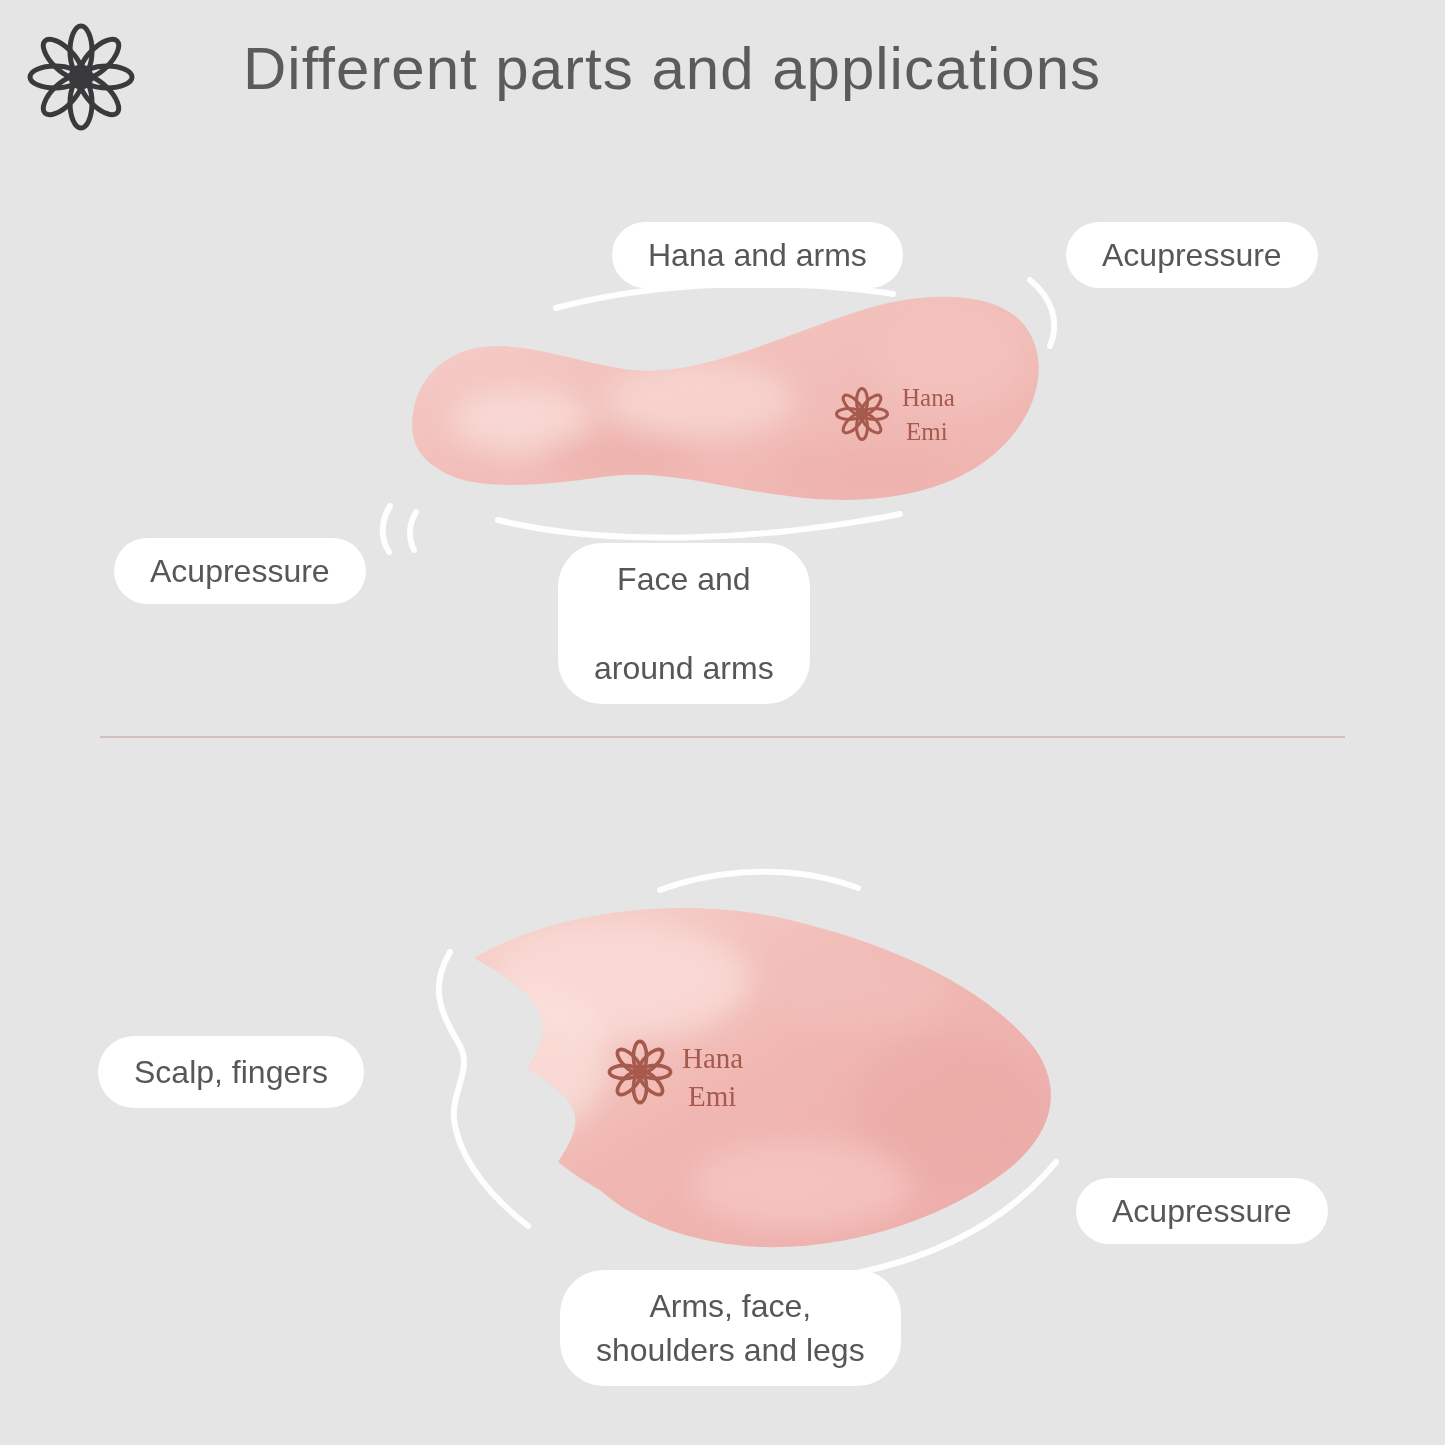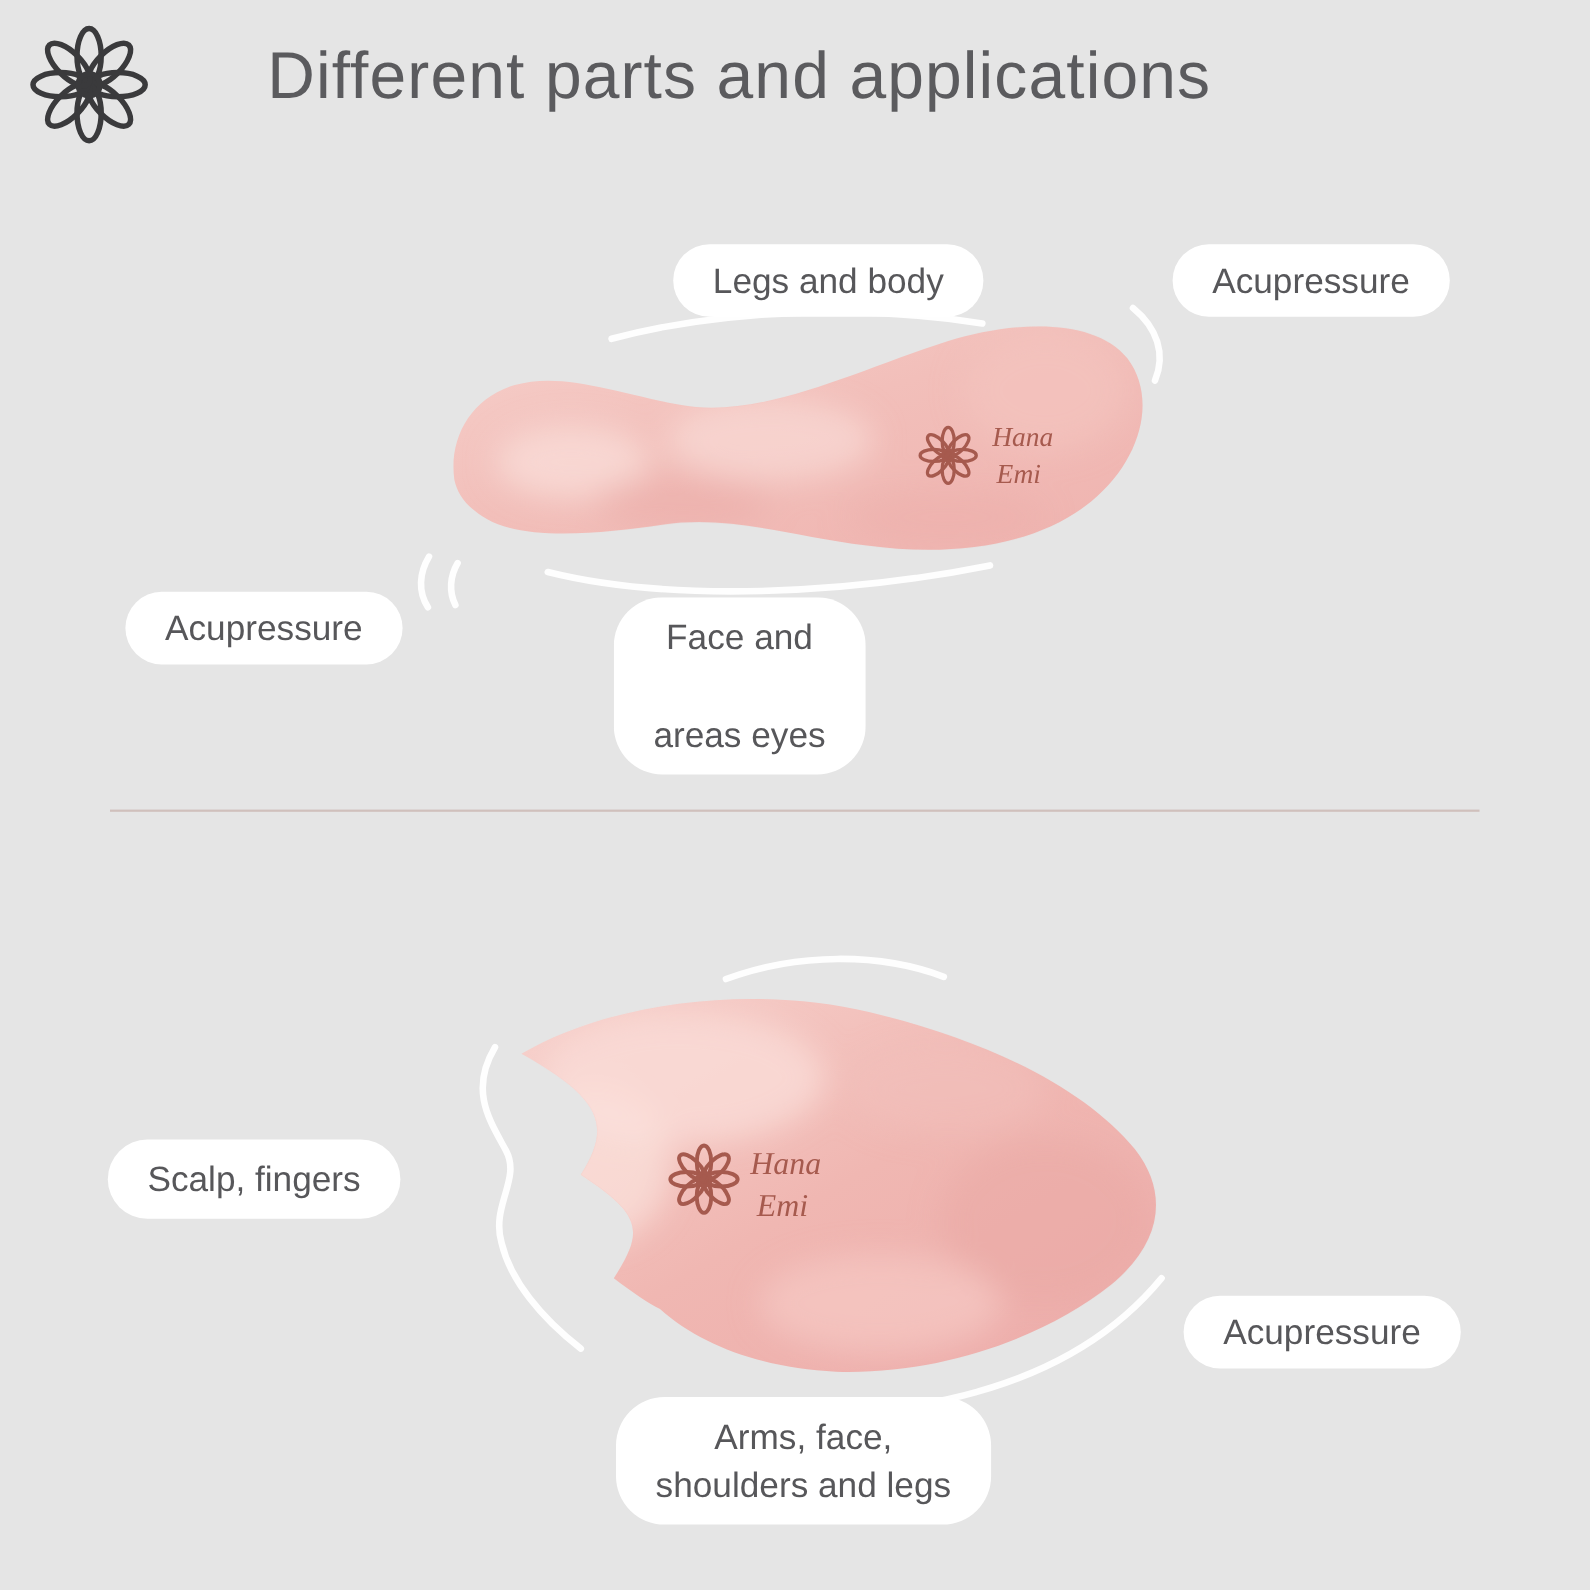--- a/index.html
+++ b/index.html
@@ -41,21 +41,20 @@
   .pill-arms{left:560px;top:1270px;}
   .divider{
     position:absolute;left:100px;top:736px;
     width:1245px;height:2px;
     background:#bfa39b;opacity:.55;
   }
   .engrave{
     position:absolute;
     color:#a65a4e;
     font-family:"Liberation Serif", serif;
-    font-style:italic;
     white-space:nowrap;
   }
   .eng-t1a{left:902px;top:384px;font-size:25px;}
   .eng-t1b{left:906px;top:418px;font-size:25px;}
   .eng-t2a{left:682px;top:1042px;font-size:29px;}
   .eng-t2b{left:688px;top:1080px;font-size:29px;}
 </style>
 </head>
 <body>
 
@@ -144,31 +143,31 @@
 
   <svg class="logo" width="110" height="110" viewBox="0 0 110 110">
     <g transform="translate(55,55)" stroke="#3a3a3c" stroke-width="5" fill="none">
       <use href="#mandala"></use>
     </g>
   </svg>
 
   <div class="page-title">Different parts and applications</div>
 
   <div class="pill pill-legs">
-    <span>Legs and body</span>
+    <span>Hana and arms</span>
   </div>
   <div class="pill pill-acu-tr">
     <span>Acupressure</span>
   </div>
   <div class="pill pill-acu-left">
     <span>Acupressure</span>
   </div>
   <div class="pill pill-face two-line">
     <span>Face and</span>
-    <span>areas eyes</span>
+    <span>around arms</span>
   </div>
 
   <div class="divider"></div>
 
   <div class="pill pill-scalp two-line">
     <span>Scalp, fingers</span>
   </div>
   <div class="pill pill-acu-br">
     <span>Acupressure</span>
   </div>

